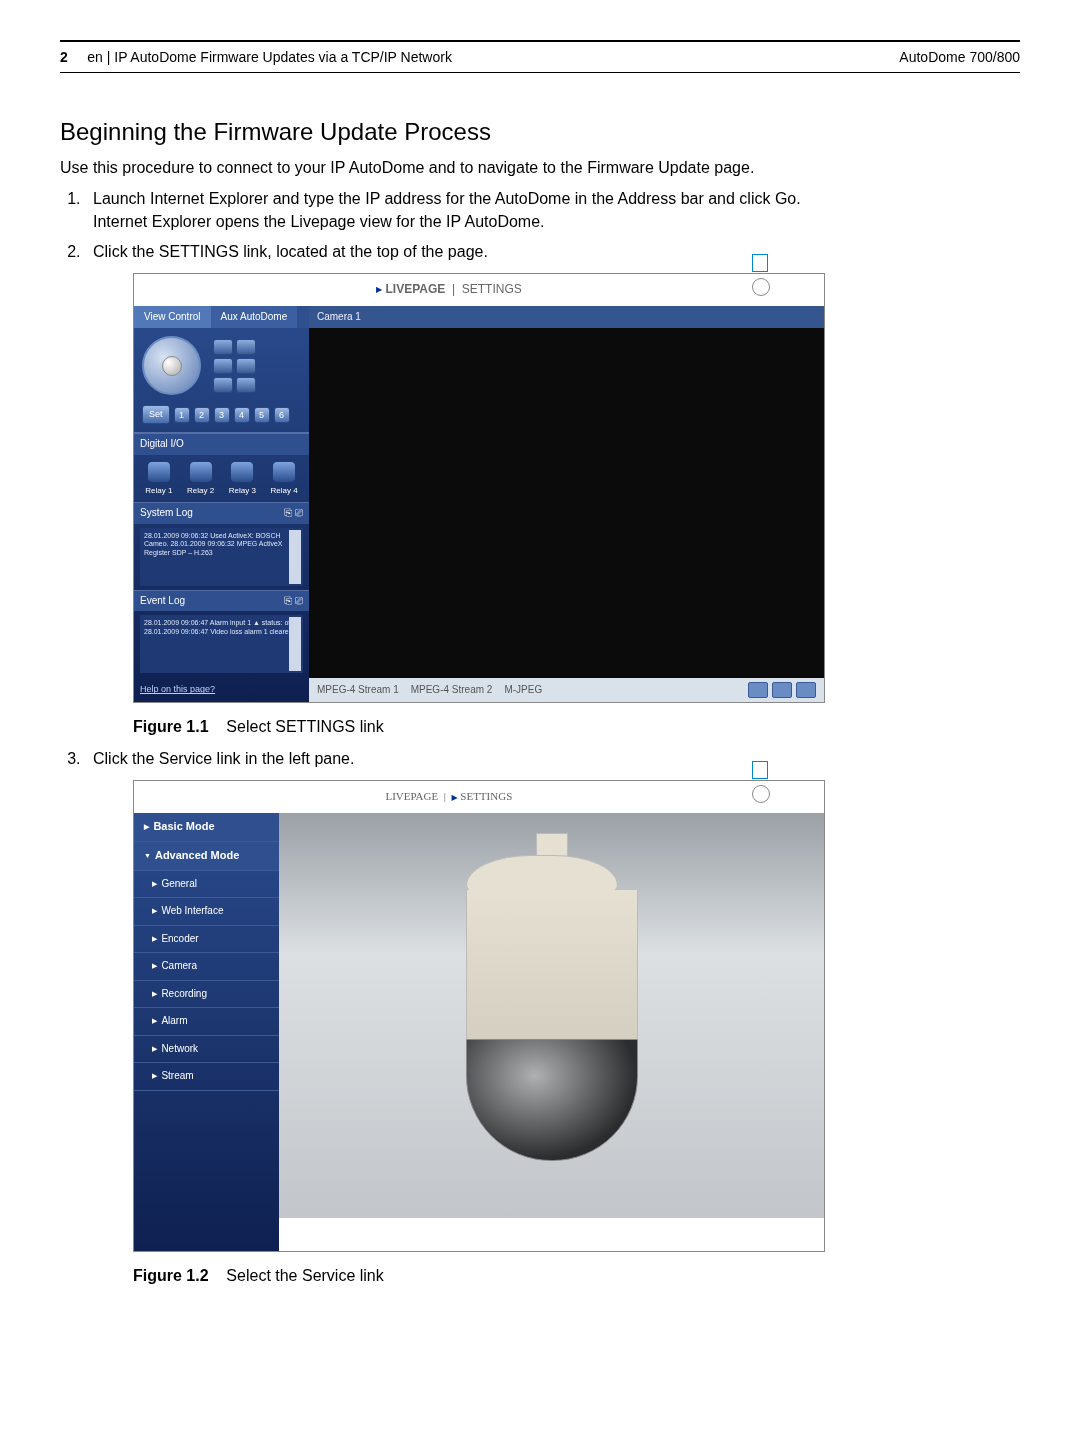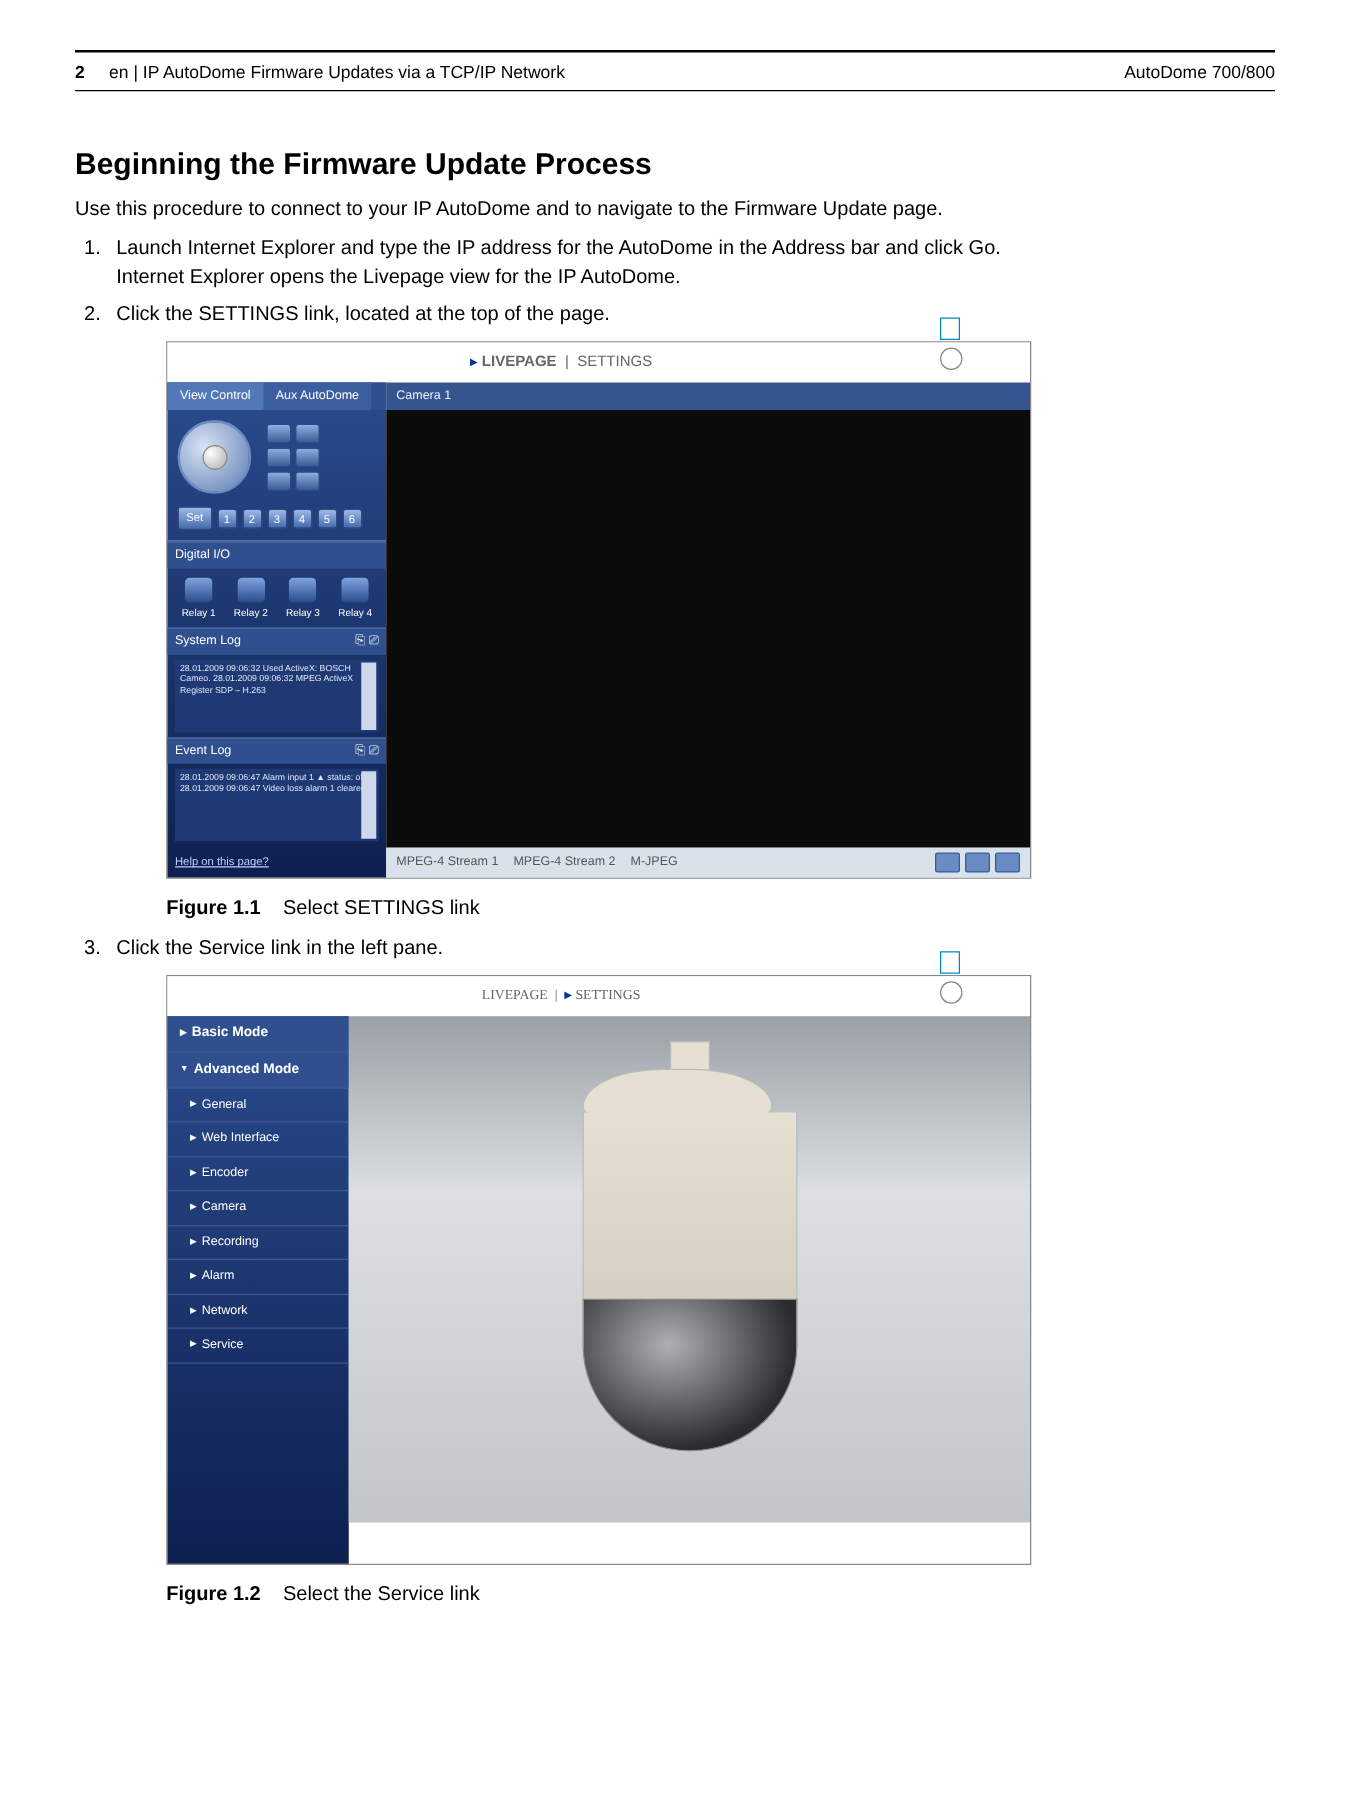--- a/index.html
+++ b/index.html
@@ -38,21 +38,21 @@
     width: 155px;
     font-size: 24px;
     font-weight: bold;
   }
   .section-body {
     flex: 1;
   }
   h2.section-title {
     margin: 0 0 10px 0;
     font-size: 24px;
-    font-weight: bold;
+    font-weight: normal;
   }
   p.intro, .list-text {
     font-size: 16px;
     margin: 0 0 8px 0;
     line-height: 1.45;
   }
   ol.steps {
     margin: 5px 0 0 0;
     padding-left: 25px;
     font-size: 16px;
@@ -501,21 +501,21 @@
                 <div class="nav-item sub">
                     <span class="tri">▶</span>
                     <span>Alarm</span>
                   </div>
                 <div class="nav-item sub">
                     <span class="tri">▶</span>
                     <span>Network</span>
                   </div>
                 <div class="nav-item sub">
                     <span class="tri">▶</span>
-                    <span>Service</span>
+                    <span>Stream</span>
                   </div>
                 <div style="height:160px;"></div>
               </div>
               <div class="cam-area2">
                 <div class="dome">
                   <div class="dome-stem"></div>
                   <div class="dome-cap"></div>
                   <div class="dome-body"></div>
                   <div class="dome-glass"></div>
                 </div>

